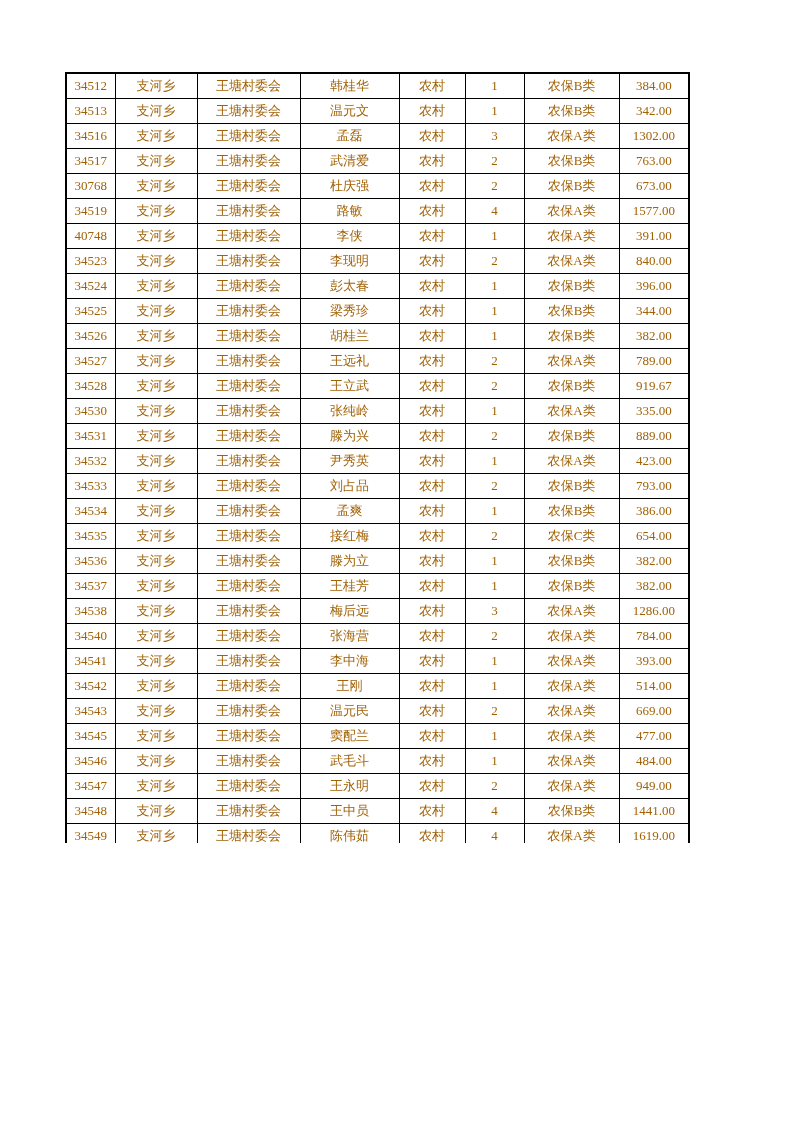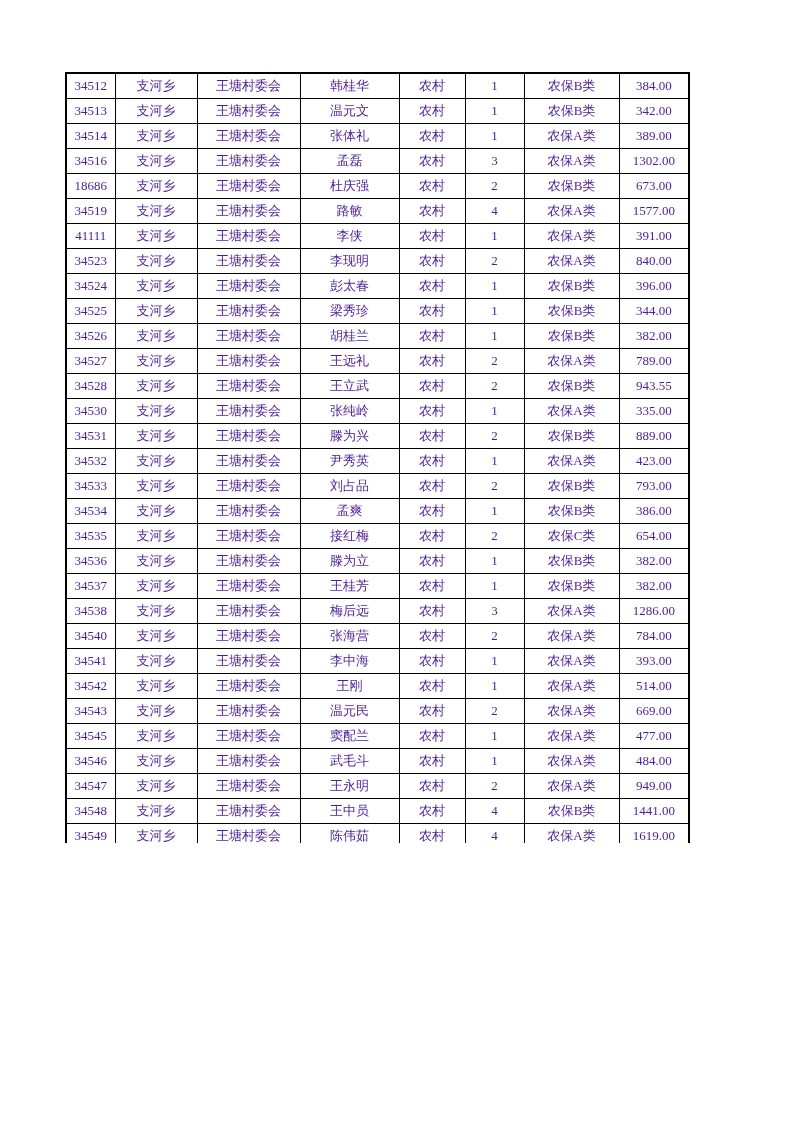--- a/index.html
+++ b/index.html
@@ -7,21 +7,21 @@
     padding: 0;
     background: #ffffff;
   }
   .sheet {
     position: relative;
     width: 793px;
     height: 843px;
     background: #ffffff;
     overflow: hidden;
     font-family: "Liberation Serif", "DejaVu Serif", serif;
-    color: #4c1d95;
+    color: #a16207;
   }
   table.roster {
     position: absolute;
     left: 65px;
     top: 72px;
     border-collapse: collapse;
     table-layout: fixed;
     border: 2px solid #000000;
   }
   table.roster td {
@@ -66,61 +66,61 @@
           <td>34513</td>
           <td>支河乡</td>
           <td>王塘村委会</td>
           <td>温元文</td>
           <td>农村</td>
           <td>1</td>
           <td>农保B类</td>
           <td>342.00</td>
         </tr>
         <tr>
-          <td>34514</td>
-          <td>支河乡</td>
-          <td>王塘村委会</td>
-          <td>张体礼</td>
-          <td>农村</td>
-          <td>1</td>
-          <td>农保A类</td>
-          <td>389.00</td>
-        </tr>
-        <tr>
           <td>34516</td>
           <td>支河乡</td>
           <td>王塘村委会</td>
           <td>孟磊</td>
           <td>农村</td>
           <td>3</td>
           <td>农保A类</td>
           <td>1302.00</td>
         </tr>
         <tr>
-          <td>18686</td>
+          <td>34517</td>
+          <td>支河乡</td>
+          <td>王塘村委会</td>
+          <td>武清爱</td>
+          <td>农村</td>
+          <td>2</td>
+          <td>农保B类</td>
+          <td>763.00</td>
+        </tr>
+        <tr>
+          <td>30768</td>
           <td>支河乡</td>
           <td>王塘村委会</td>
           <td>杜庆强</td>
           <td>农村</td>
           <td>2</td>
           <td>农保B类</td>
           <td>673.00</td>
         </tr>
         <tr>
           <td>34519</td>
           <td>支河乡</td>
           <td>王塘村委会</td>
           <td>路敏</td>
           <td>农村</td>
           <td>4</td>
           <td>农保A类</td>
           <td>1577.00</td>
         </tr>
         <tr>
-          <td>41111</td>
+          <td>40748</td>
           <td>支河乡</td>
           <td>王塘村委会</td>
           <td>李侠</td>
           <td>农村</td>
           <td>1</td>
           <td>农保A类</td>
           <td>391.00</td>
         </tr>
         <tr>
           <td>34523</td>
@@ -173,21 +173,21 @@
           <td>789.00</td>
         </tr>
         <tr>
           <td>34528</td>
           <td>支河乡</td>
           <td>王塘村委会</td>
           <td>王立武</td>
           <td>农村</td>
           <td>2</td>
           <td>农保B类</td>
-          <td>943.55</td>
+          <td>919.67</td>
         </tr>
         <tr>
           <td>34530</td>
           <td>支河乡</td>
           <td>王塘村委会</td>
           <td>张纯岭</td>
           <td>农村</td>
           <td>1</td>
           <td>农保A类</td>
           <td>335.00</td>

